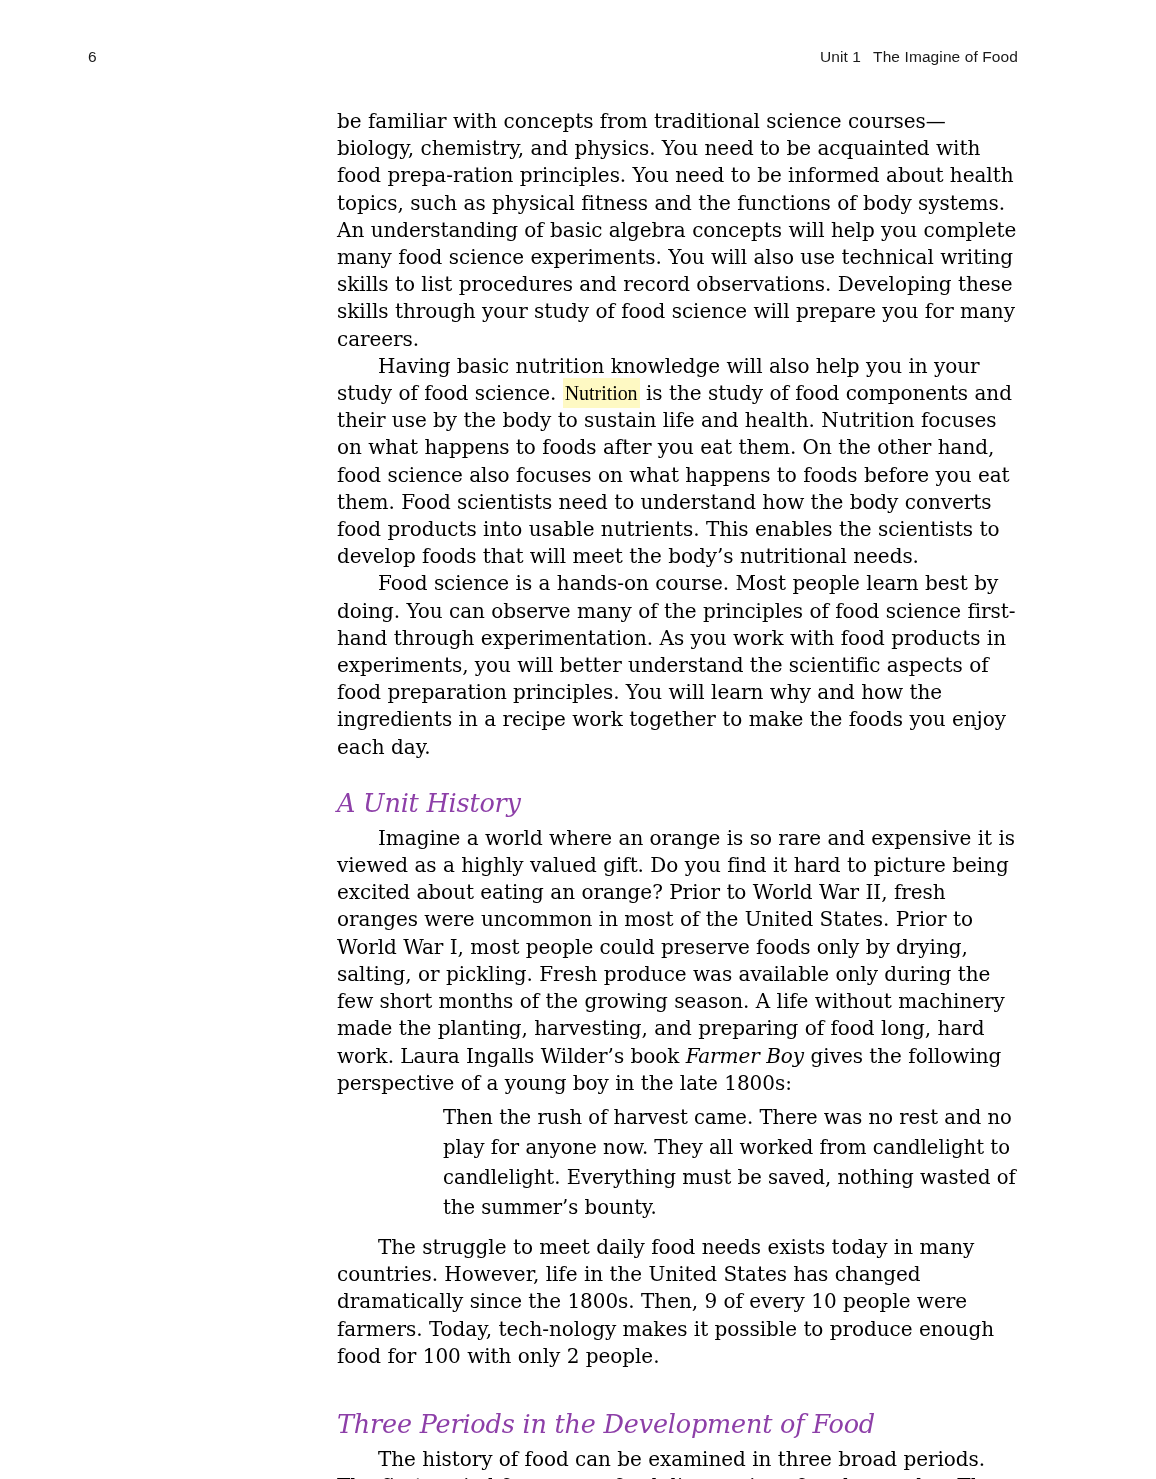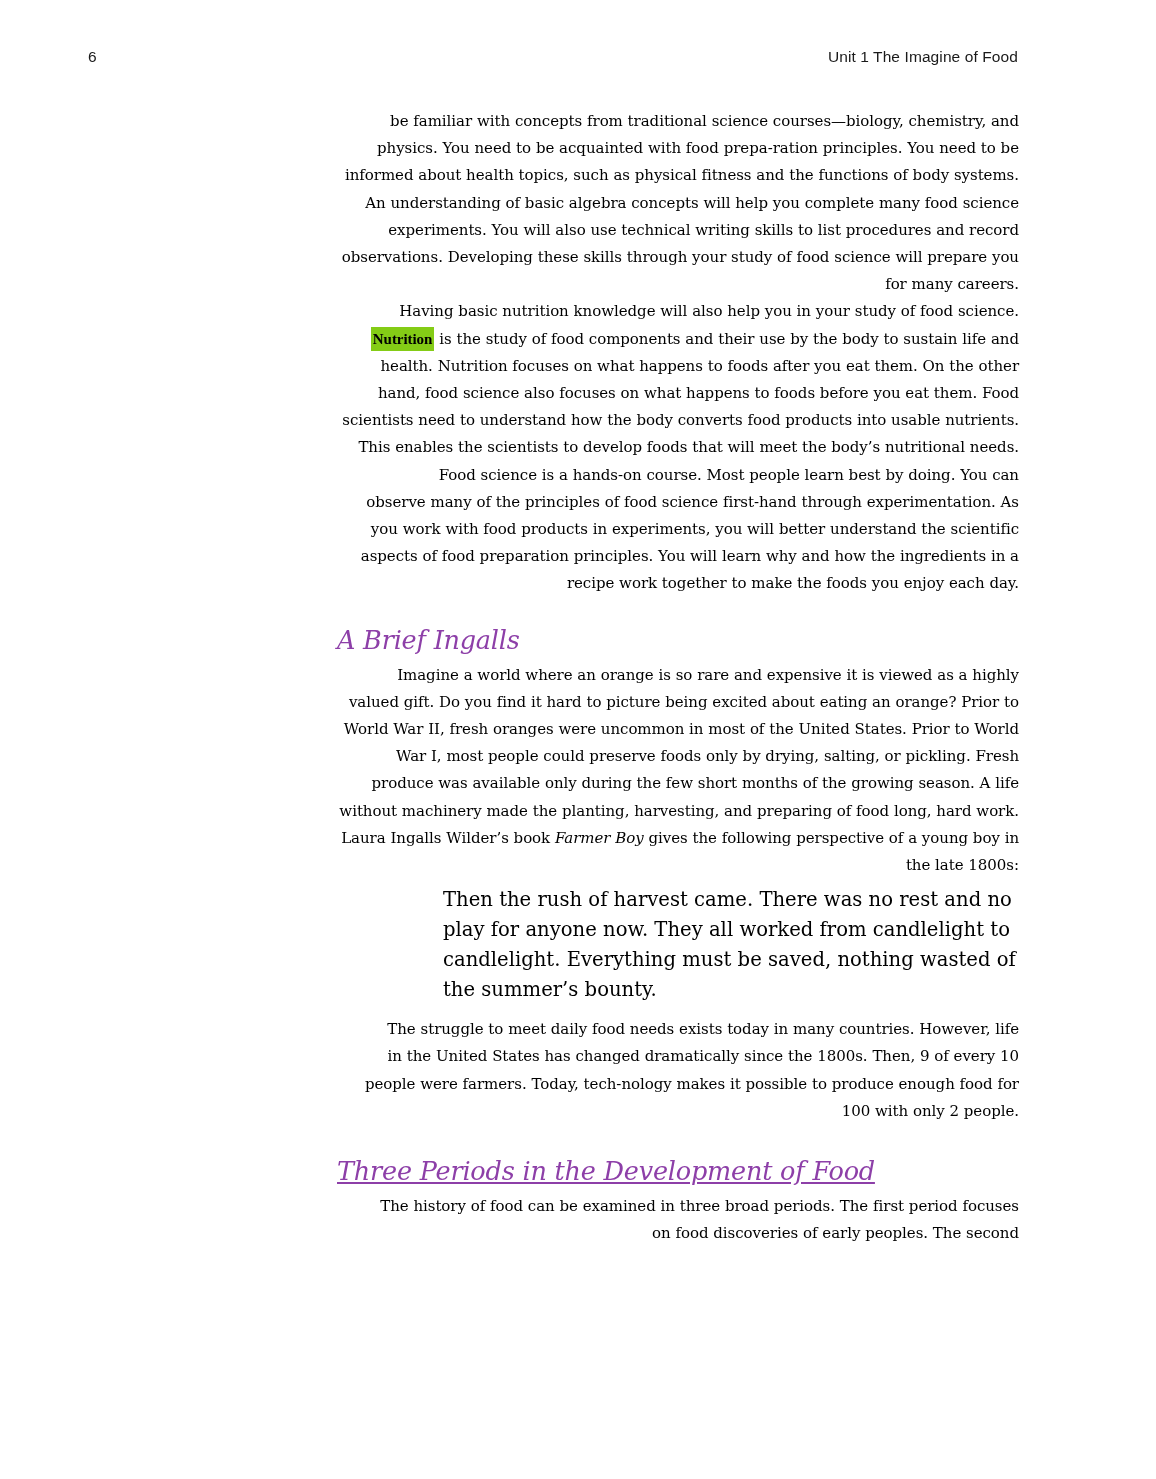--- a/index.html
+++ b/index.html
@@ -33,67 +33,66 @@
     align-items: baseline;
     justify-content: space-between;
   }
   .folio {
     font-size: 15.5px;
     letter-spacing: 0.2px;
   }
   .head-right {
     display: flex;
     align-items: baseline;
-    gap: 4px;
+    gap: 12px;
     white-space: nowrap;
   }
   .head-right .unit {
     letter-spacing: 0.1px;
   }
   .head-right .title {
     letter-spacing: 0.1px;
   }
 
   
   .column {
     position: absolute;
     top: 108px;
     left: 337px;
     width: 682px;
   }
   p.body {
     margin: 0;
-    font-size: 15px;
+    font-size: 20px;
     line-height: 27.2px;
-    text-align: right;
+    text-align: left;
     letter-spacing: -0.05px;
     word-spacing: 0.1px;
   }
   p.body.indent {
     text-indent: 41px;
   }
   .term {
-    background: #84cc16;
+    background: #fef9c3;
     font-family: "Liberation Serif", serif;
-    font-weight: bold;
+    font-weight: normal;
     padding: 4px 2px;
   }
   h2.sub {
     margin: 26px 0 6px 0;
     font-family: "DejaVu Serif", serif;
     font-style: italic;
     font-weight: normal;
     font-size: 25.5px;
     line-height: 32px;
     color: #8d3fa8;
     letter-spacing: -0.2px;
   }
   h2.sub.second {
-    margin-top: 30px;
-    text-decoration: underline;
+    margin-top: 38px;
   }
   .extract {
     margin: 6px 0 0 0;
     padding-left: 106px;
     font-size: 19.6px;
     line-height: 30px;
   }
   .extract p {
     margin: 0;
   }
@@ -114,21 +113,21 @@
   </div>
 
   <div class="column">
 
     <p class="body">be familiar with concepts from traditional science courses—biology, chemistry, and physics. You need to be acquainted with food prepa-ration principles. You need to be informed about health topics, such as physical fitness and the functions of body systems. An understanding of basic algebra concepts will help you complete many food science experiments. You will also use technical writing skills to list procedures and record observations. Developing these skills through your study of food science will prepare you for many careers.</p>
 
     <p class="body indent"><span>Having basic nutrition knowledge will also help you in your study of food science. </span><span class="term">Nutrition</span><span> is the study of food components and their use by the body to sustain life and health. Nutrition focuses on what happens to foods after you eat them. On the other hand, food science also focuses on what happens to foods before you eat them. Food scientists need to understand how the body converts food products into usable nutrients. This enables the scientists to develop foods that will meet the body’s nutritional needs.</span></p>
 
     <p class="body indent">Food science is a hands-on course. Most people learn best by doing. You can observe many of the principles of food science first-hand through experimentation. As you work with food products in experiments, you will better understand the scientific aspects of food preparation principles. You will learn why and how the ingredients in a recipe work together to make the foods you enjoy each day.</p>
 
-    <h2 class="sub">A Brief Ingalls</h2>
+    <h2 class="sub">A Unit History</h2>
 
     <p class="body indent"><span>Imagine a world where an orange is so rare and expensive it is viewed as a highly valued gift. Do you find it hard to picture being excited about eating an orange? Prior to World War II, fresh oranges were uncommon in most of the United States. Prior to World War I, most people could preserve foods only by drying, salting, or pickling. Fresh produce was available only during the few short months of the growing season. A life without machinery made the planting, harvesting, and preparing of food long, hard work. Laura Ingalls Wilder’s book </span><em class="book">Farmer Boy</em><span> gives the following perspective of a young boy in the late 1800s:</span></p>
 
     <div class="extract">
       <p>Then the rush of harvest came. There was no rest and no play for anyone now. They all worked from candlelight to candlelight. Everything must be saved, nothing wasted of the summer’s bounty.</p>
     </div>
 
     <div class="gap-small"></div>
 
     <p class="body indent">The struggle to meet daily food needs exists today in many countries. However, life in the United States has changed dramatically since the 1800s. Then, 9 of every 10 people were farmers. Today, tech-nology makes it possible to produce enough food for 100 with only 2 people.</p>

